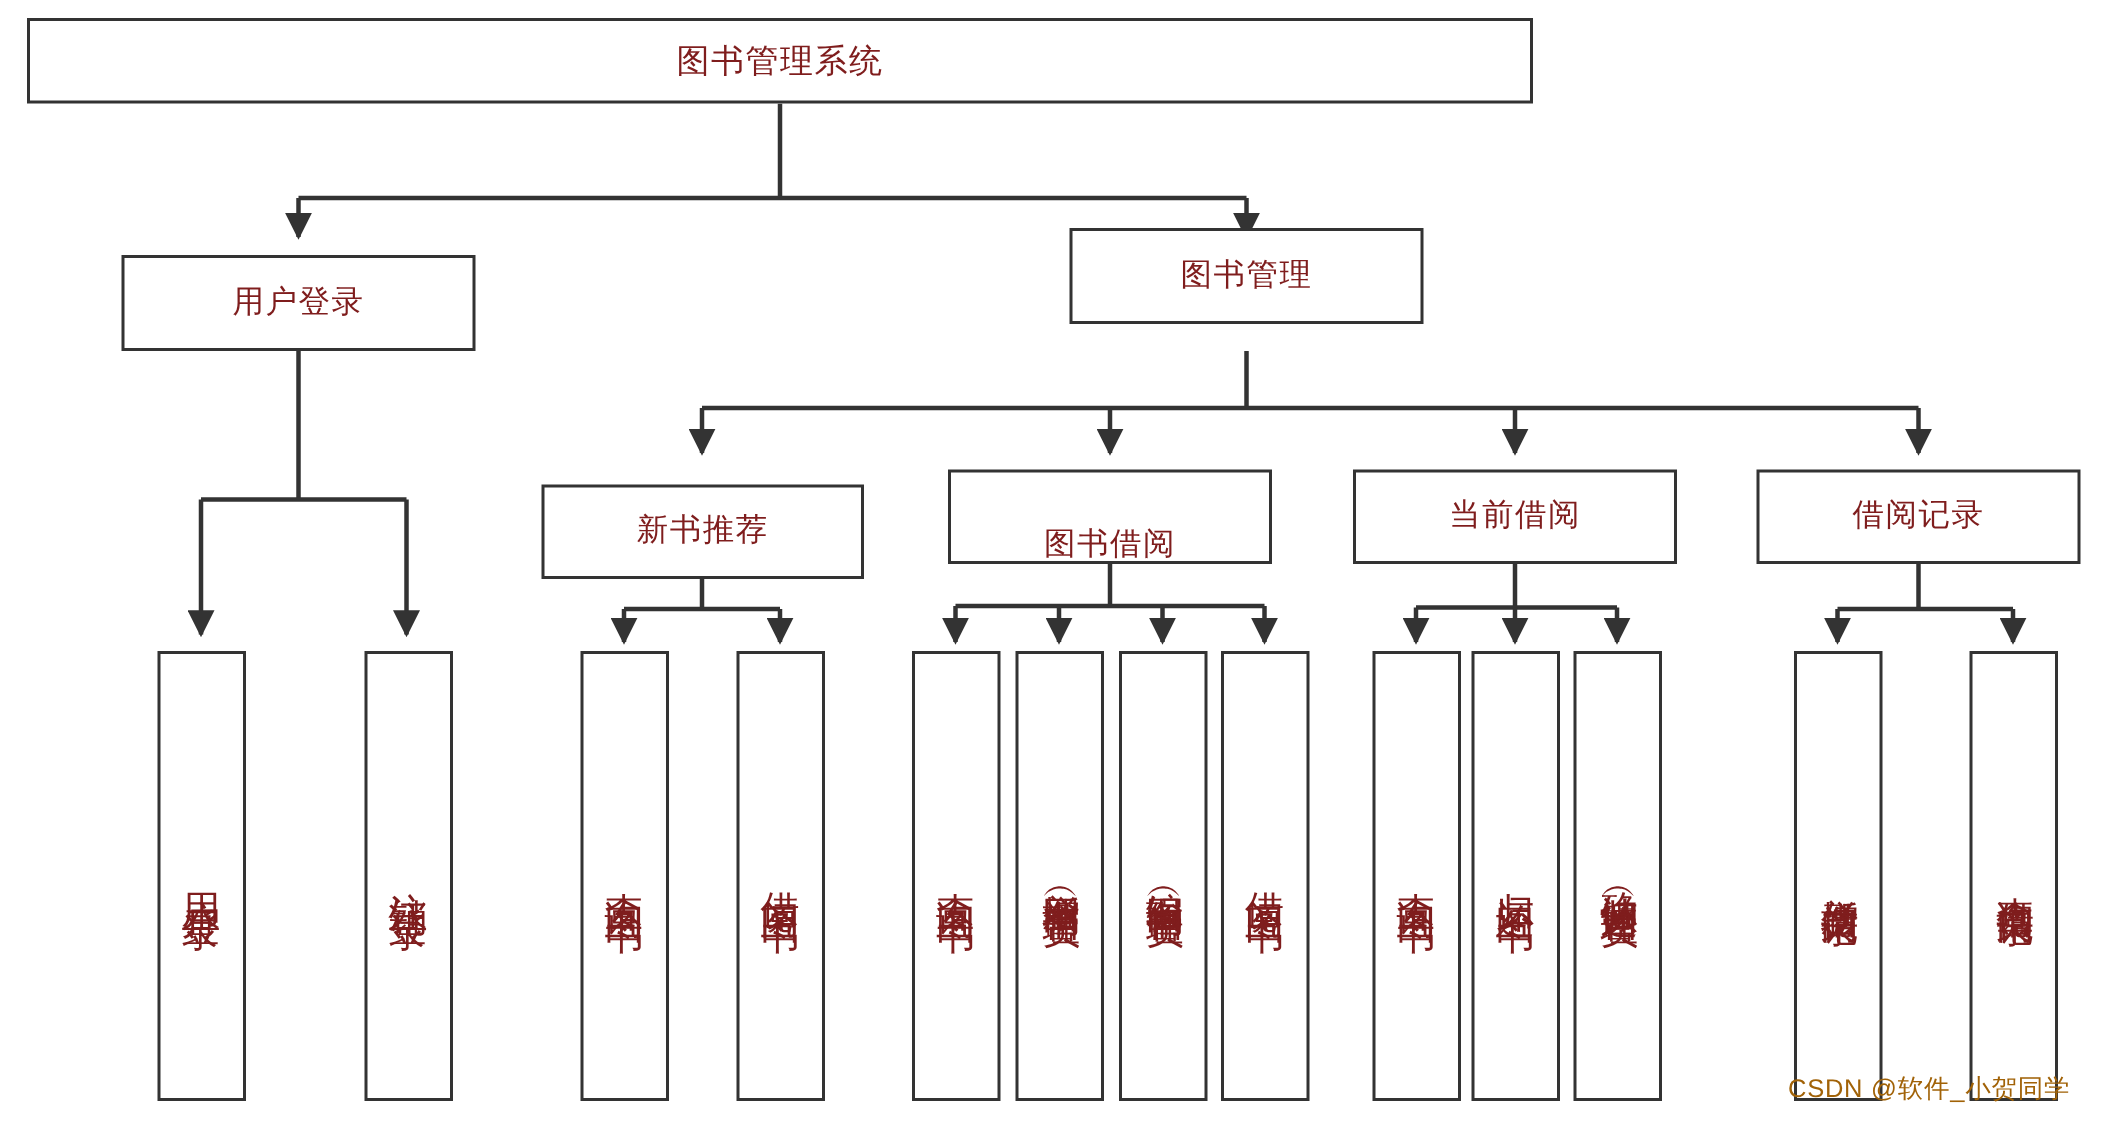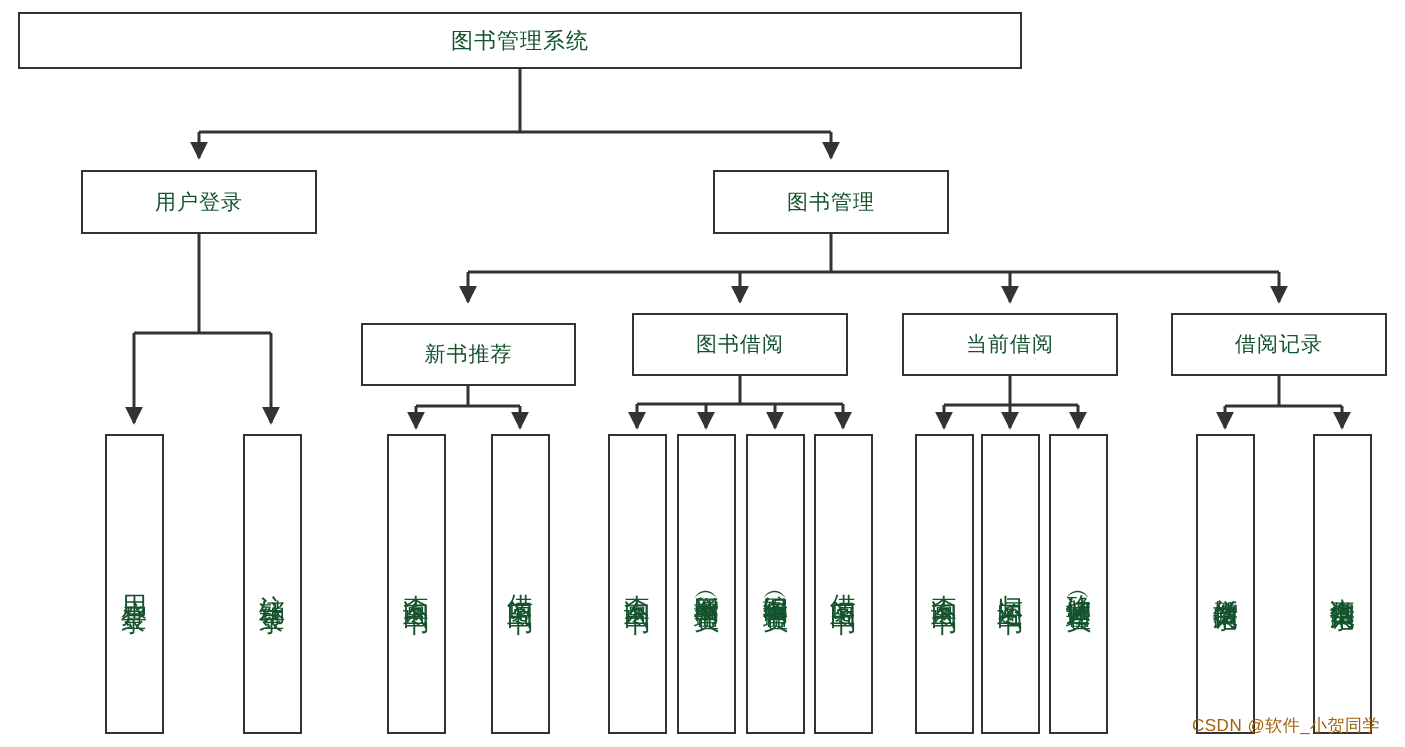--- a/index.html
+++ b/index.html
@@ -34,21 +34,21 @@
     display: flex;
     align-items: center;
     justify-content: center;
     color: #1a1a1a;
     z-index: 2;
   }
   .node-label {
     display: block;
     text-align: center;
     line-height: 1.05;
-    color: #14532d;
+    color: #7f1d1d;
   }
   
   .node.horiz .node-label {
     font-size: 21px;
     letter-spacing: 1px;
     white-space: nowrap;
   }
   .node.root .node-label {
     font-size: 22px;
   }
@@ -137,28 +137,28 @@
     </g>
   </svg>
 
   <div class="node horiz root" style="left:18px; top:12px; width:1004px; height:57px;">
     <span class="node-label">图书管理系统</span>
   </div>
 
   <div class="node horiz" style="left:81px; top:170px; width:236px; height:64px;">
     <span class="node-label">用户登录</span>
   </div>
-  <div class="node horiz" style="left:713px; top:170px; width:236px; height:64px;">
+  <div class="node horiz" style="left:713px; top:152px; width:236px; height:64px;">
     <span class="node-label">图书管理</span>
   </div>
 
   <div class="node horiz" style="left:361px; top:323px; width:215px; height:63px;">
     <span class="node-label">新书推荐</span>
   </div>
-  <div class="node horiz" style="left:632px; top:313px; width:216px; height:63px;">
+  <div class="node horiz" style="left:632px; top:313px; width:216px; height:63px;align-items:flex-end;">
     <span class="node-label">图书借阅</span>
   </div>
   <div class="node horiz" style="left:1171px; top:313px; width:216px; height:63px;">
     <span class="node-label">借阅记录</span>
   </div>
   <div class="node horiz" style="left:902px; top:313px; width:216px; height:63px;">
     <span class="node-label">当前借阅</span>
   </div>
 
   <div class="node vert" style="left:105px; top:434px; width:59px; height:300px;">

